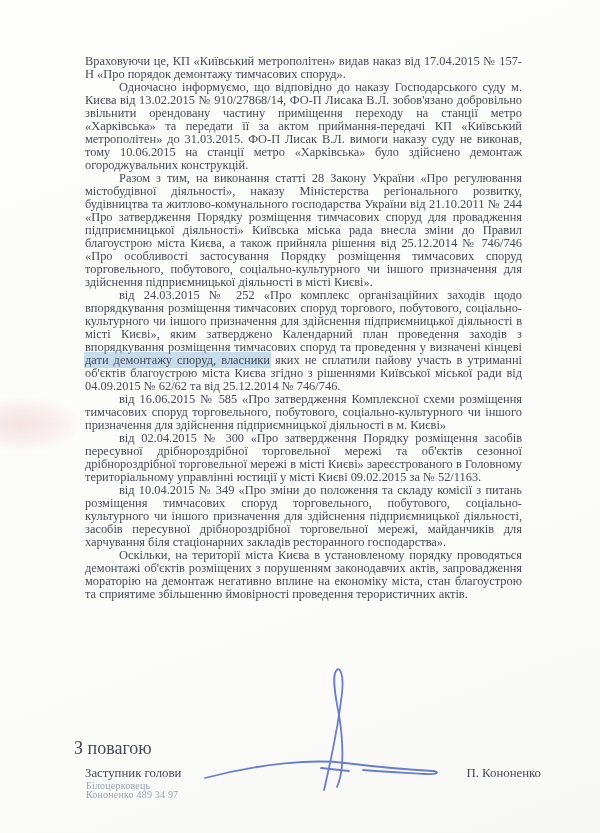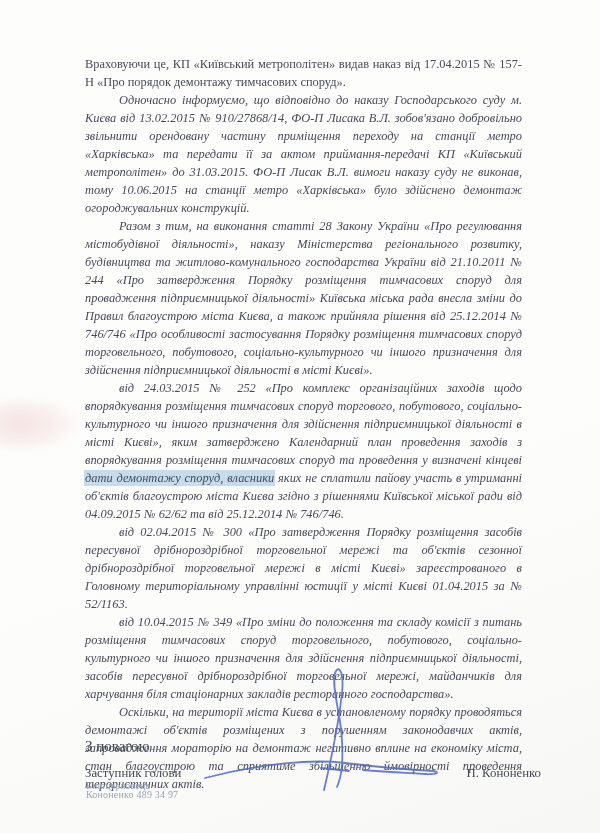--- a/index.html
+++ b/index.html
@@ -15,32 +15,32 @@
     font-family:"Liberation Serif","DejaVu Serif",serif;
   }
   .page{
     position:relative;width:600px;height:833px;
     background:linear-gradient(160deg,#fdfdfc 0%,var(--paper) 65%,#f7f7f5 100%);
     box-sizing:border-box;
   }
   .textblock{
     position:absolute;left:85px;top:55px;width:437px;
     color:var(--text-ink);
-    font-size:12.4px;line-height:18px;
+    font-size:12.4px;line-height:13px;
     text-align:justify;
   }
   .textblock p{margin:0;}
-  .textblock p.indent{text-indent:34px;font-style:italic;}
+  .textblock p.indent{text-indent:34px;}
   .hl{
     background:var(--highlight);
     box-shadow:0 0 0 1px var(--highlight);
   }
   .closing{
-    position:absolute;left:85px;top:738px;
-    color:var(--text-ink);font-size:15px;
+    position:absolute;left:74px;top:738px;
+    color:var(--text-ink);font-size:18px;
   }
   .sigrow{
     position:absolute;left:85px;top:766px;width:456px;
     display:flex;justify-content:space-between;align-items:flex-start;
     color:var(--text-ink);font-size:12.8px;
   }
   .executor{
     position:absolute;left:86px;top:782px;
     color:#9aa3b6;font-size:10px;line-height:8.5px;
     letter-spacing:0.2px;
@@ -65,21 +65,22 @@
 
 <div class="page">
 
   <div class="smudge"></div>
 
   <div class="textblock">
     <p>Враховуючи це, КП «Київський метрополітен» видав наказ від 17.04.2015 № 157-Н «Про порядок демонтажу тимчасових споруд».</p>
     <p class="indent">Одночасно інформуємо, що відповідно до наказу Господарського суду м. Києва від 13.02.2015 № 910/27868/14, ФО-П Лисака В.Л. зобов'язано добровільно звільнити орендовану частину приміщення переходу на станції метро «Харківська» та передати її за актом приймання-передачі КП «Київський метрополітен» до 31.03.2015. ФО-П Лисак В.Л. вимоги наказу суду не виконав, тому 10.06.2015 на станції метро «Харківська» було здійснено демонтаж огороджувальних конструкцій.</p>
     <p class="indent">Разом з тим, на виконання статті 28 Закону України «Про регулювання містобудівної діяльності», наказу Міністерства регіонального розвитку, будівництва та житлово-комунального господарства України від 21.10.2011 № 244 «Про затвердження Порядку розміщення тимчасових споруд для провадження підприємницької діяльності» Київська міська рада внесла зміни до Правил благоустрою міста Києва, а також прийняла рішення від 25.12.2014 № 746/746 «Про особливості застосування Порядку розміщення тимчасових споруд торговельного, побутового, соціально-культурного чи іншого призначення для здійснення підприємницької діяльності в місті Києві».</p>
     <p class="indent"><span>від 24.03.2015 № 252 «Про комплекс організаційних заходів щодо впорядкування розміщення тимчасових споруд торгового, побутового, соціально-культурного чи іншого призначення для здійснення підприємницької діяльності в місті Києві», яким затверджено Календарний план проведення заходів з впорядкування розміщення тимчасових споруд та проведення у визначені кінцеві </span><span class="hl">дати демонтажу споруд, власники</span><span> яких не сплатили пайову участь в утриманні об'єктів благоустрою міста Києва згідно з рішеннями Київської міської ради від 04.09.2015 № 62/62 та від 25.12.2014  № 746/746.</span></p>
-    <p class="indent">від 02.04.2015 № 300 «Про затвердження Порядку розміщення засобів пересувної дрібнороздрібної торговельної мережі та об'єктів сезонної дрібнороздрібної торговельної мережі в місті Києві» зареєстрованого в Головному територіальному управлінні юстиції у місті Києві 01.04.2015 за № 52/1163.</p>
+    <p class="indent">від 16.06.2015 № 585 «Про затвердження Комплексної схеми розміщення тимчасових споруд торговельного, побутового, соціально-культурного чи іншого призначення для здійснення підприємницької діяльності в м. Києві»</p>
+    <p class="indent">від 02.04.2015 № 300 «Про затвердження Порядку розміщення засобів пересувної дрібнороздрібної торговельної мережі та об'єктів сезонної дрібнороздрібної торговельної мережі в місті Києві» зареєстрованого в Головному територіальному управлінні юстиції у місті Києві 09.02.2015 за № 52/1163.</p>
     <p class="indent">від 10.04.2015 № 349 «Про зміни до положення та складу комісії з питань розміщення тимчасових споруд торговельного, побутового, соціально-культурного чи іншого призначення для здійснення підприємницької діяльності, засобів пересувної дрібнороздрібної торговельної мережі, майданчиків для харчування біля стаціонарних закладів ресторанного господарства».</p>
     <p class="indent">Оскільки, на території міста Києва в установленому порядку проводяться демонтажі об'єктів розміщених з порушенням законодавчих актів, запровадження мораторію на демонтаж негативно вплине на економіку міста, стан благоустрою та сприятиме збільшенню ймовірності проведення терористичних актів.</p>
   </div>
 
   <div class="closing">З повагою</div>
 
   <div class="sigrow">
     <span>Заступник голови</span>
     <span>П. Кононенко</span>
   </div>

